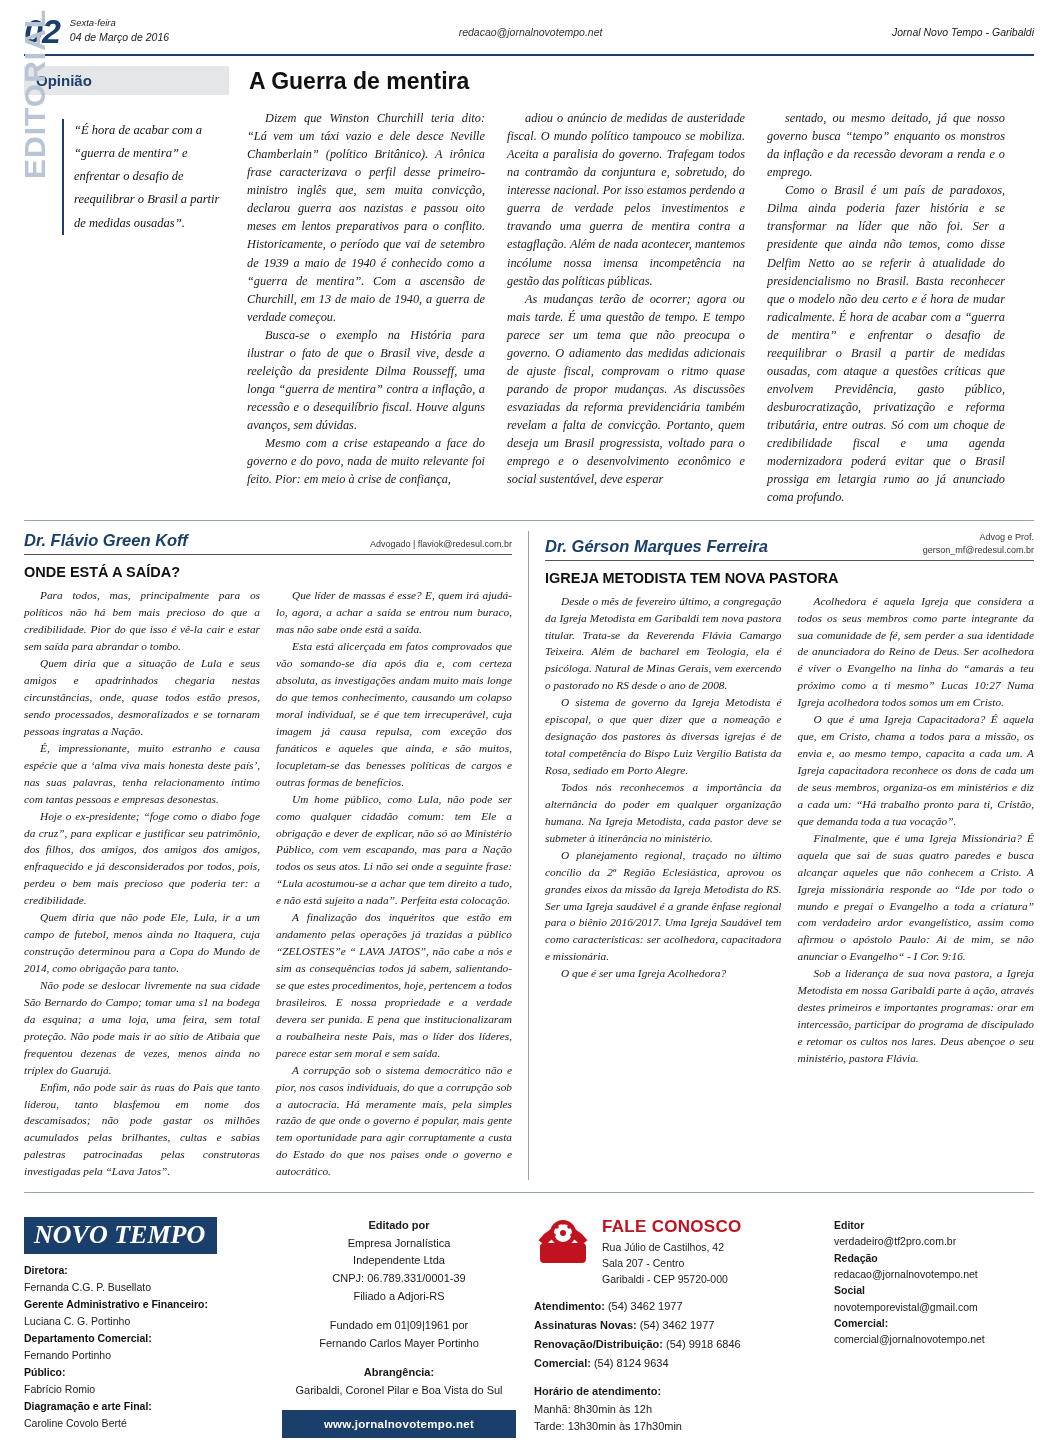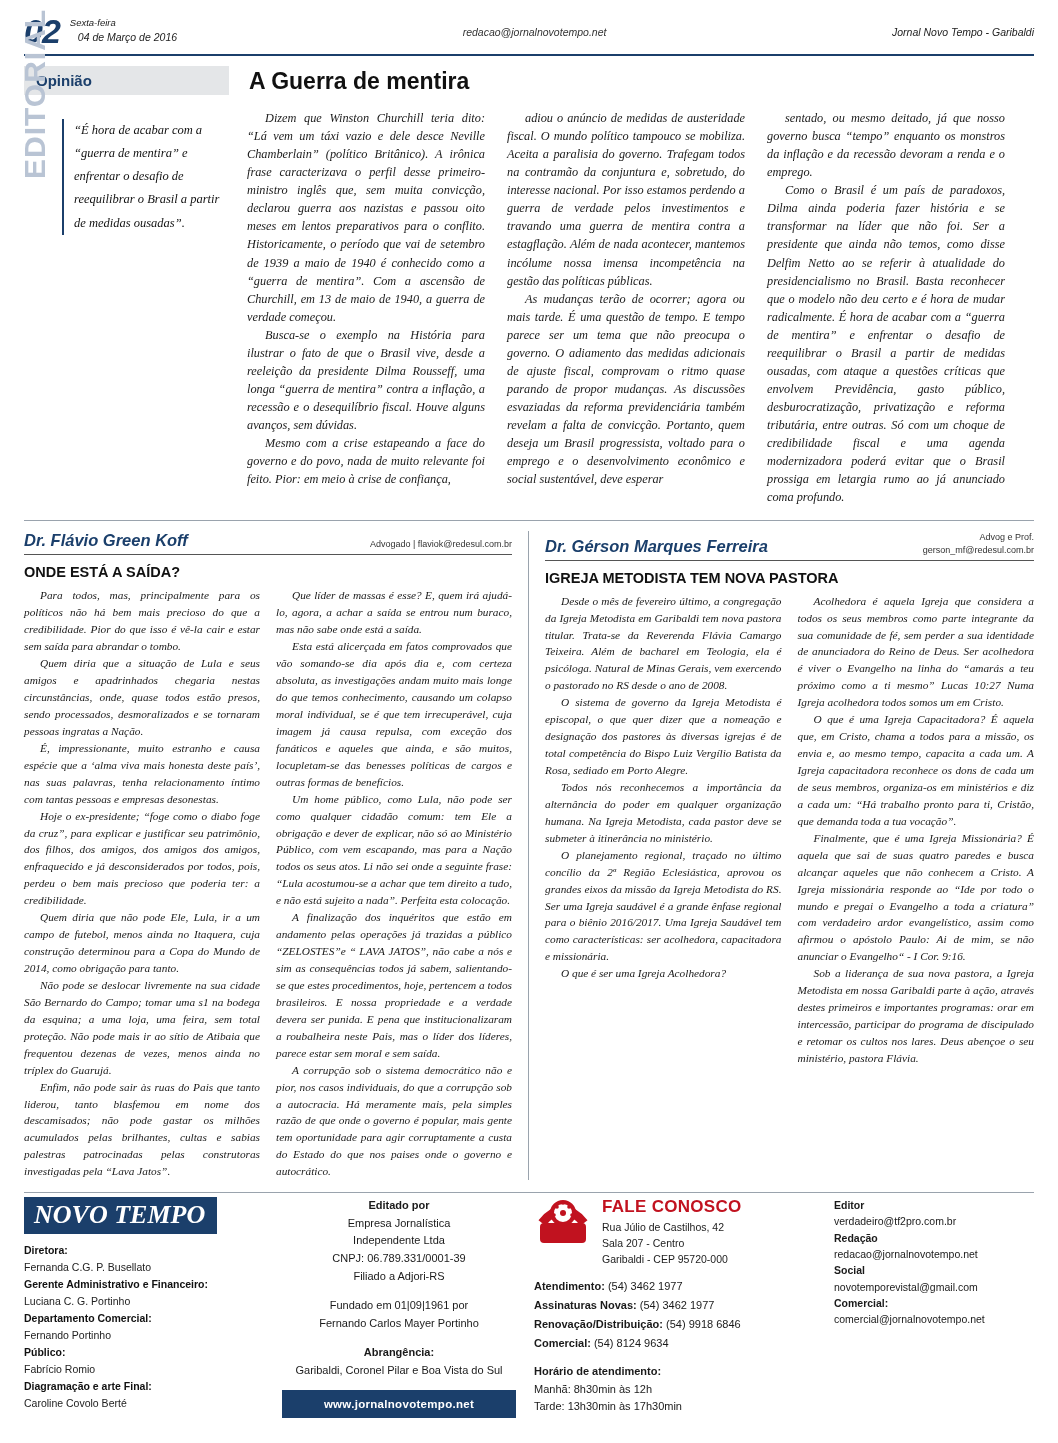--- a/index.html
+++ b/index.html
@@ -8,21 +8,21 @@
     font-family:"Liberation Serif",serif;color:#1a1a1a;
     position:relative;overflow:hidden;
   }
   .page{position:relative;width:1058px;height:1443px;box-sizing:border-box;padding:14px 24px 10px 24px;}
 
   
   .masthead{display:flex;align-items:flex-start;border-bottom:2px solid #1b3f6b;padding-bottom:6px;font-style:italic;}
   .page-num{font-family:"Liberation Sans",sans-serif;font-weight:bold;font-size:34px;color:#1b3f6b;line-height:1;padding-right:10px;letter-spacing:-1px;}
   .date-block{font-family:"Liberation Sans",sans-serif;font-size:10px;color:#222;line-height:1.45;padding-top:2px;}
   .date-block .dow{font-size:9.5px;}
-  .date-block .dt{font-size:10.5px;margin-left:8px;}
+  .date-block .dt{font-size:10.5px;}
   .mast-mail{flex:1;text-align:center;font-family:"Liberation Sans",sans-serif;font-size:10.5px;color:#333;padding-top:12px;}
   .mast-right{font-family:"Liberation Sans",sans-serif;font-size:10.5px;color:#222;padding-top:12px;text-align:right;}
 
   
   .ed-head{display:flex;align-items:flex-start;margin-top:10px;}
   .ed-tag{width:205px;background:#e4e6e8;color:#1b3f6b;font-family:"Liberation Sans",sans-serif;font-weight:bold;font-size:15px;padding:6px 12px 6px 12px;box-sizing:border-box;}
   .ed-title{font-family:"Liberation Sans",sans-serif;font-weight:bold;font-size:23px;color:#111;padding-left:20px;padding-top:2px;}
 
   
   .ed-body{display:flex;margin-top:14px;}
@@ -52,21 +52,21 @@
   .art.right{padding-left:16px;}
   .art-head{display:flex;align-items:flex-end;justify-content:space-between;border-bottom:1px solid #555;padding-bottom:4px;}
   .art-author{font-family:"Liberation Sans",sans-serif;font-style:italic;font-weight:bold;font-size:16.5px;color:#1b3f6b;}
   .art-meta{font-family:"Liberation Sans",sans-serif;font-size:9px;color:#333;text-align:right;line-height:1.35;}
   .art-title{font-family:"Liberation Sans",sans-serif;font-weight:bold;font-size:14.5px;color:#111;margin:9px 0 7px 0;}
   .art-cols{display:flex;gap:16px;}
   .art-cols .col{width:50%;font-size:11.3px;line-height:1.5;text-align:justify;font-style:italic;}
   .art-cols .col p{margin:0;text-indent:16px;}
 
   
-  .footer{margin-top:12px;border-top:1px solid #9aa3ad;padding-top:4px;display:flex;}
+  .footer{margin-top:12px;border-top:1px solid #9aa3ad;padding-top:24px;display:flex;}
   .f-col{box-sizing:border-box;}
   .f1{width:250px;padding-right:10px;}
   .logo{
     display:inline-block;background:#1b3f6b;color:#fff;
     font-family:"Liberation Serif",serif;font-weight:bold;font-style:italic;
     font-size:26px;padding:3px 12px 4px 10px;letter-spacing:0px;
   }
   .staff{margin-top:8px;font-family:"Liberation Sans",sans-serif;font-size:10.5px;line-height:1.62;}
   .staff .role{font-weight:bold;color:#111;}
   .staff .nm{color:#222;}

